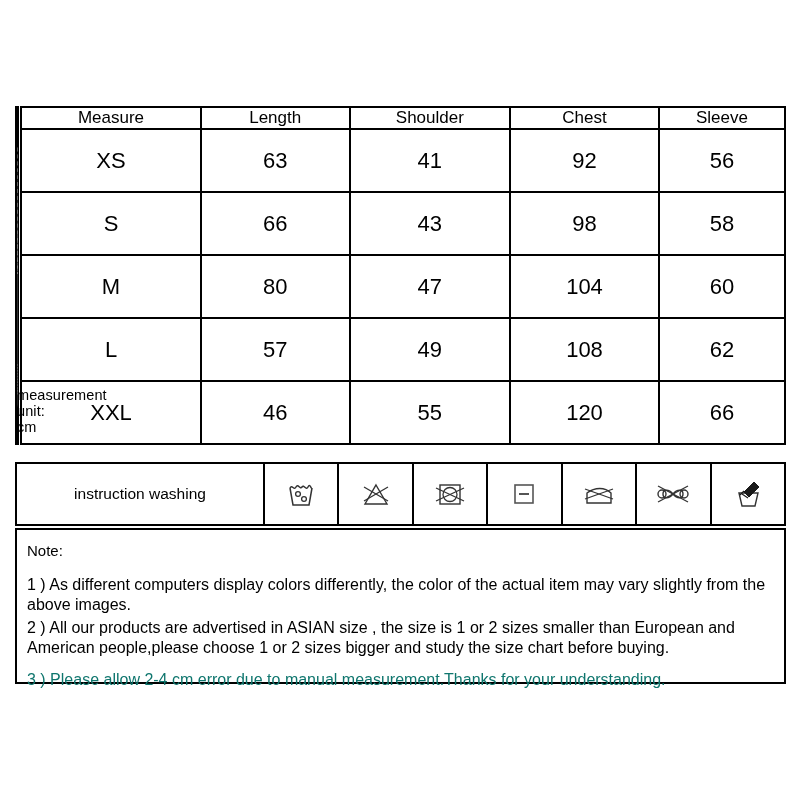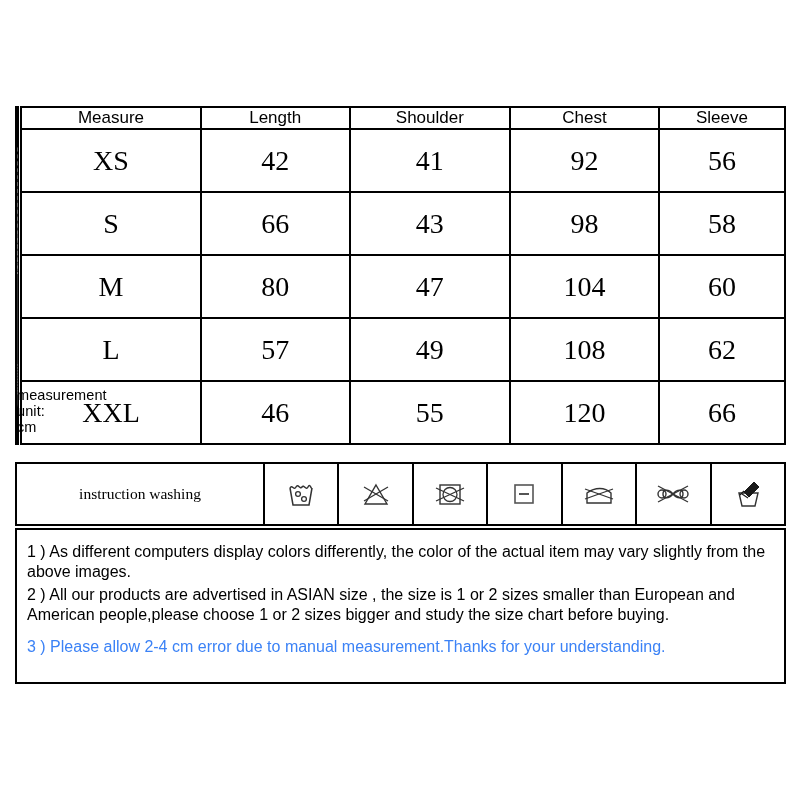--- a/index.html
+++ b/index.html
@@ -77,41 +77,39 @@
     text-align: center;
     vertical-align: middle;
     font-weight: normal;
     padding: 0;
     margin-top: 48px;
   }
   table.size-table th {
     font-size: 17px;
   }
   table.size-table td {
-    font-size: 28px;
-    font-family: Liberation Serif, serif;
+    font-size: 22px;
   }
   table.size-table col.c-measure { width: 23.5%; }
   table.size-table col.c-length  { width: 19.5%; }
   table.size-table col.c-should  { width: 21%; }
   table.size-table col.c-chest   { width: 19.5%; }
   table.size-table col.c-sleeve  { width: 16.5%; }
 
   
   .wash-section {
     position: absolute;
     left: 15px;
     top: 462px;
     width: 771px;
     height: 64px;
     border: 2px solid #000;
     box-sizing: border-box;
     display: flex;
     align-items: stretch;
-    font-family: Liberation Serif, serif;
   }
   .wash-label {
     width: 248px;
     display: flex;
     align-items: center;
     justify-content: center;
     border-right: 2px solid #000;
     font-size: 15.5px;
     box-sizing: border-box;
   }
@@ -140,21 +138,21 @@
   .note-title {
     font-size: 15px;
     margin-bottom: 16px;
   }
   .note-line {
     font-size: 16px;
     line-height: 1.28;
     margin-bottom: 2px;
   }
   .note-line.red {
-    color: #3b82f6;
+    color: #0f766e;
     margin-top: 11px;
   }
 
   .dim-text {
     font-size: 11.5px;
     fill: #000;
     font-family: "Liberation Sans", sans-serif;
     letter-spacing: .6px;
   }
   .num-badge-text {
@@ -264,21 +262,21 @@
             <th>Measure</th>
             <th>Length</th>
             <th>Shoulder</th>
             <th>Chest</th>
             <th>Sleeve</th>
           </tr>
         </thead>
         <tbody>
           <tr>
             <td>XS</td>
-            <td>42</td>
+            <td>63</td>
             <td>41</td>
             <td>92</td>
             <td>56</td>
           </tr>
           <tr>
             <td>S</td>
             <td>66</td>
             <td>43</td>
             <td>98</td>
             <td>58</td>
@@ -368,18 +366,19 @@
       <svg width="34" height="32" viewBox="0 0 34 32">
         <path d="M8 15 L11 28 L24 28 L27 15 Z" fill="none" stroke="#333" stroke-width="1.4"></path>
         <path d="M13 14 L23 4 L28 9 L18 19 Z" fill="#1a1a1a" stroke="#1a1a1a" stroke-width="1"></path>
         <path d="M11 16 L17 20" stroke="#1a1a1a" stroke-width="1.2"></path>
         <path d="M13 13 L9 17" stroke="#1a1a1a" stroke-width="1.2"></path>
       </svg>
     </div>
   </div>
 
   <div class="note-section">
+    <div class="note-title">Note:</div>
     <div class="note-line">1 ) As different computers display colors differently, the color of the actual item may vary slightly from the above images.</div>
     <div class="note-line">2 ) All our products are advertised in ASIAN size , the size is 1 or 2 sizes smaller than European and American people,please choose 1 or 2 sizes bigger and study the size chart before buying.</div>
     <div class="note-line red">3 ) Please allow 2-4 cm error due to manual measurement.Thanks for your understanding.</div>
   </div>
 
 </div>
 
 </body></html>

